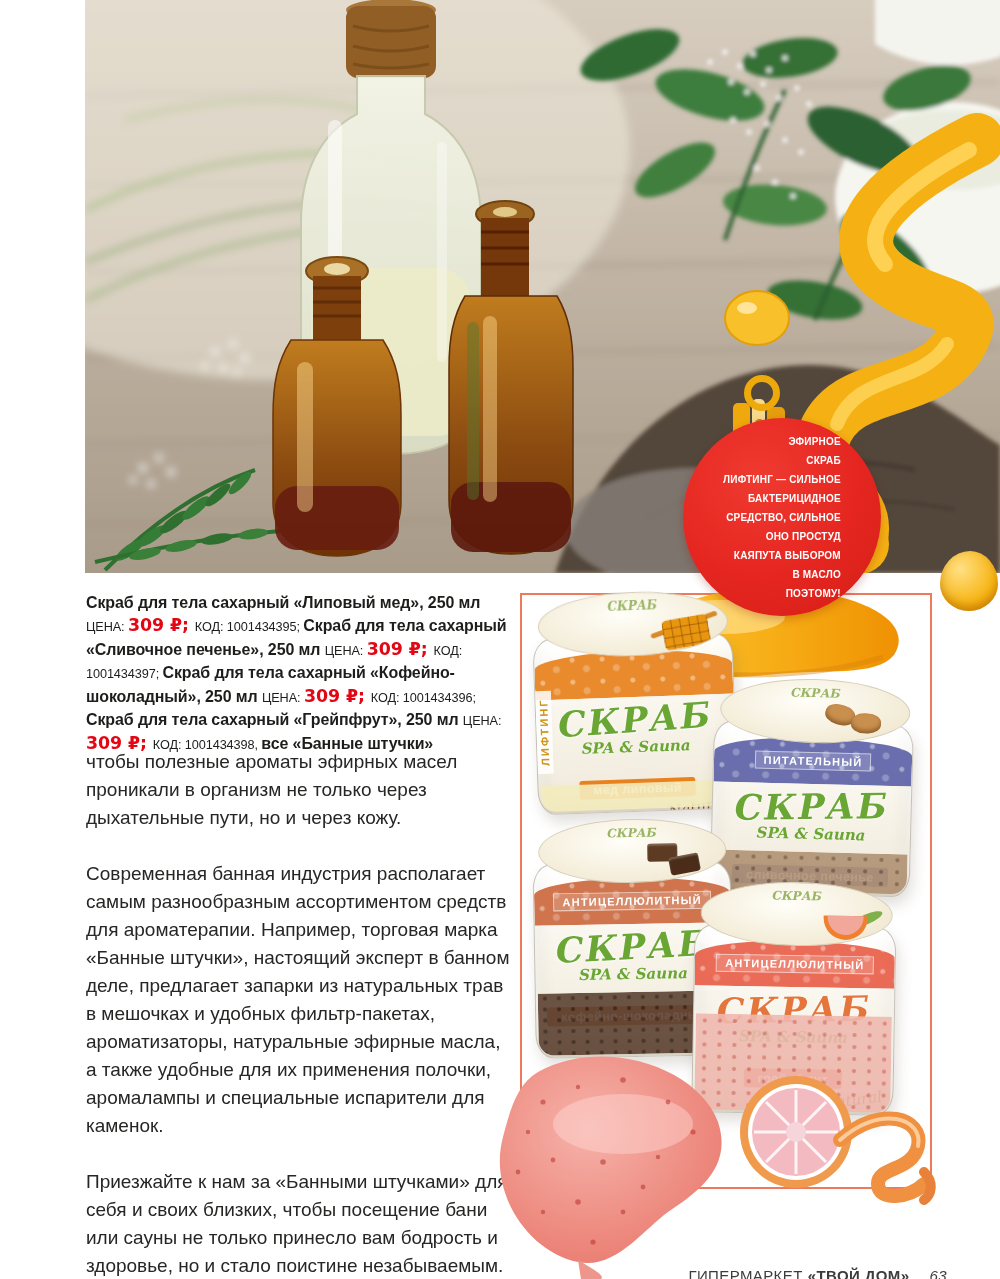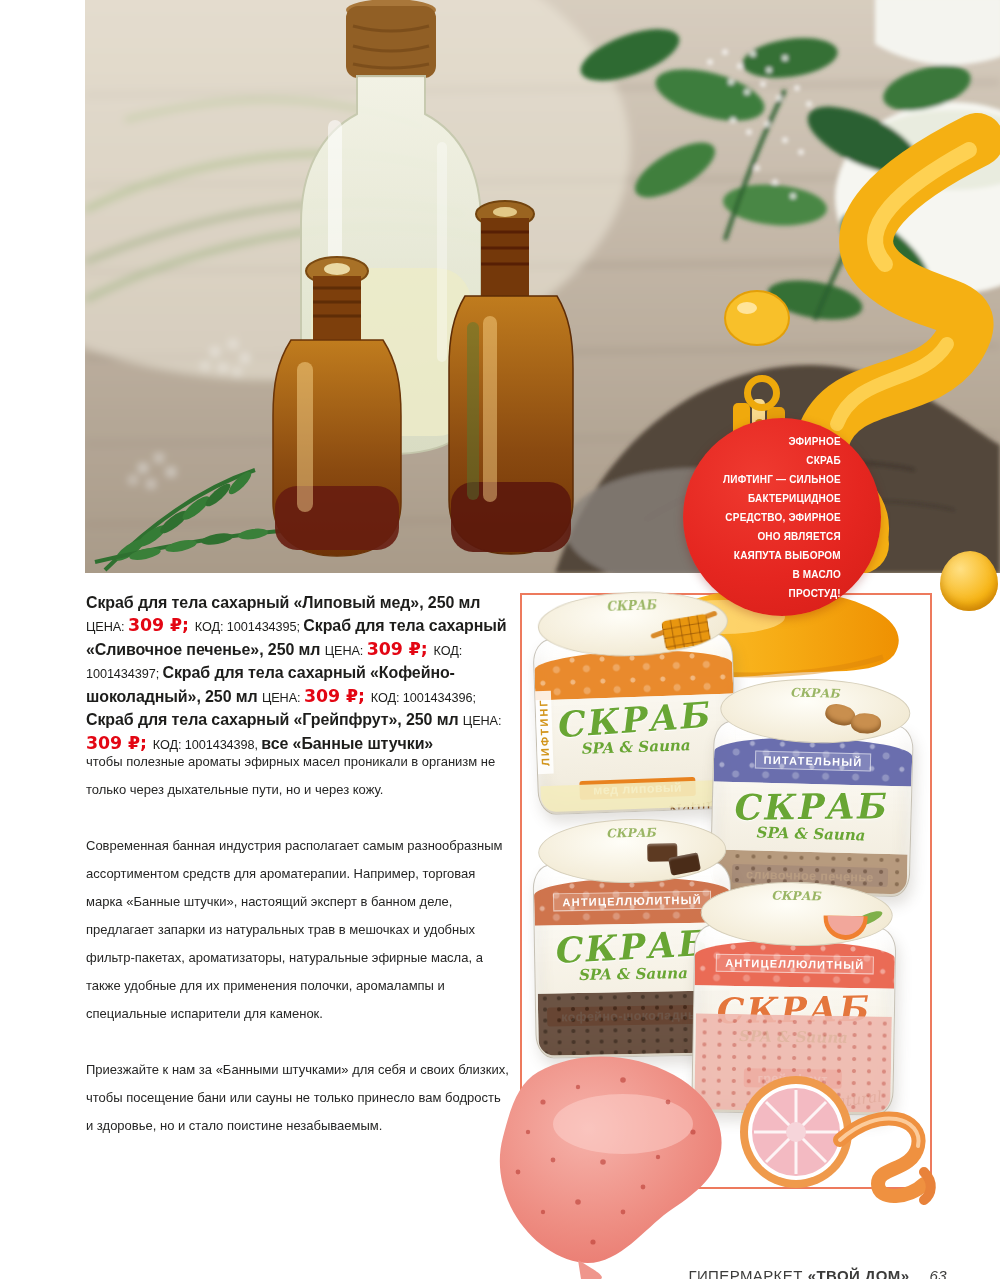--- a/index.html
+++ b/index.html
@@ -23,21 +23,21 @@
   
   .desc{left:86px;top:592px;width:462px;transform:scaleX(.94);transform-origin:left top;
         font-size:17px;line-height:22px;letter-spacing:-.1px;}
   .seg-name{font-weight:700;color:#1d1d1b;}
   .seg-label{font-size:13.5px;color:#1d1d1b;}
   .seg-price{font-weight:700;font-size:18.5px;color:#e30613;font-family:"DejaVu Sans","Liberation Sans",sans-serif;}
   .seg-code{font-size:13.5px;color:#1d1d1b;}
 
   
   .article{left:86px;top:748px;width:424px;}
-  .article p{margin:0 0 28px;font-size:13px;line-height:28px;color:#262625;}
+  .article p{margin:0 0 28px;font-size:19px;line-height:28px;color:#262625;}
 
   
   .frame{left:520px;top:593px;width:408px;height:592px;border:2.5px solid #ed7a5d;z-index:1;}
   .honey-pool{left:628px;top:575px;width:290px;height:110px;z-index:2;}
   .honey-drop{left:940px;top:551px;width:58px;height:60px;z-index:2;border-radius:52% 48% 50% 50%/55% 55% 45% 45%;
               background:radial-gradient(circle at 35% 30%,#ffe084,#f7b515 62%,#e28d00);
               box-shadow:inset 0 -5px 8px rgba(175,105,0,.55);}
 
   .jar{position:absolute;z-index:3;}
   .jar-lid{position:absolute;left:3%;top:-24px;width:94%;height:62px;border-radius:50%;
@@ -273,25 +273,25 @@
   <div class="orn-bar" style="left:36px;top:32px;width:18px;height:38px;background:#eea40a;opacity:.95;"></div>
   <div class="orn-bar" style="left:24px;top:44px;width:9px;height:18px;background:#c97f06;"></div>
   <div class="orn-ring"></div>
 </div>
 <div class="abs badge">
   <div class="badge-text">
       <div>ЭФИРНОЕ</div>
       <div>СКРАБ</div>
       <div>ЛИФТИНГ — СИЛЬНОЕ</div>
       <div>БАКТЕРИЦИДНОЕ</div>
-      <div>СРЕДСТВО, ЭФИРНОЕ</div>
-      <div>ОНО ЯВЛЯЕТСЯ</div>
+      <div>СРЕДСТВО, СИЛЬНОЕ</div>
+      <div>ОНО ПРОСТУД</div>
       <div>КАЯПУТА ВЫБОРОМ</div>
       <div>В МАСЛО</div>
-      <div>ПРОСТУД!</div>
+      <div>ПОЭТОМУ!</div>
     </div>
 </div>
 
 <div class="abs desc">
   <span><span class="seg-name">Скраб для тела сахарный «Липовый мед», 250 мл </span><span class="seg-label">ЦЕНА: </span><span class="seg-price">309 ₽; </span><span class="seg-code">КОД: 1001434395; </span><span class="seg-name">Скраб для тела сахарный «Сливочное печенье», 250 мл </span><span class="seg-label">ЦЕНА: </span><span class="seg-price">309 ₽; </span><span class="seg-code">КОД: 1001434397; </span><span class="seg-name">Скраб для тела сахарный «Кофейно-шоколадный», 250 мл </span><span class="seg-label">ЦЕНА: </span><span class="seg-price">309 ₽; </span><span class="seg-code">КОД: 1001434396; </span><span class="seg-name">Скраб для тела сахарный «Грейпфрут», 250 мл </span><span class="seg-label">ЦЕНА: </span><span class="seg-price">309 ₽; </span><span class="seg-code">КОД: 1001434398, </span><span class="seg-name">все «Банные штучки»</span></span>
 </div>
 
 <div class="abs article">
   <div>
       <p>чтобы полезные ароматы эфирных масел проникали в организм не только через дыхательные пути, но и через кожу.</p>

